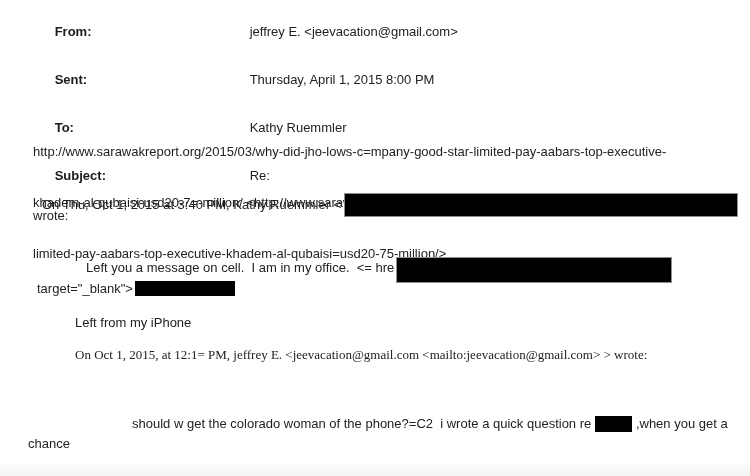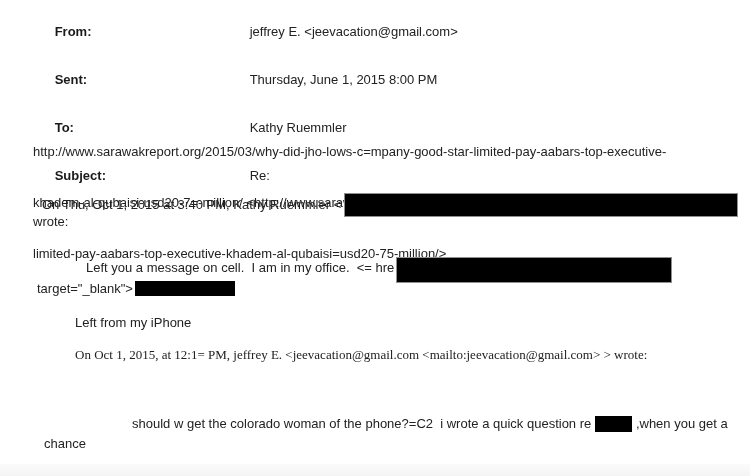--- a/index.html
+++ b/index.html
@@ -56,57 +56,57 @@
 </head>
 <body>
 
 <div class="page">
 
   <div class="header-block">
     <div class="hdr-row">
       <span class="hdr-label">From:</span><span>jeffrey E. &lt;jeevacation@gmail.com&gt;</span>
     </div>
     <div class="hdr-row">
-      <span class="hdr-label">Sent:</span><span>Thursday, June 1, 2015 8:00 PM</span>
+      <span class="hdr-label">Sent:</span><span>Thursday, April 1, 2015 8:00 PM</span>
     </div>
     <div class="hdr-row">
       <span class="hdr-label">To:</span><span>Kathy Ruemmler</span>
     </div>
     <div class="hdr-row">
       <span class="hdr-label">Subject:</span><span>Re:</span>
     </div>
   </div>
 
   <div class="url-block">
     <div>http://www.sarawakreport.org/2015/03/why-did-jho-lows-c=mpany-good-star-limited-pay-aabars-top-executive-</div>
     <div>khadem-al-qubaisi-usd20-7=-million/ &lt;http://www.sarawakreport.org/2015/03/why-did-jh=-lows-company-good-star-</div>
     <div>limited-pay-aabars-top-executive-khadem-al-qubaisi=usd20-75-million/&gt;</div>
   </div>
 
   <div class="flexline" style="left:33px; top:197px;">
     <span>On Thu, Oct 1, 2015 at 3:40 PM, Kathy Ruemmler &lt;</span>
     <span class="redaction bordered bar-1"></span>
   </div>
-  <div class="line" style="left:33px; top:214px;">wrote:</div>
+  <div class="line" style="left:33px; top:208px;">wrote:</div>
 
   <div class="flexline" style="left:77px; top:260px;">
     <span>Left you a message on cell.  I am in my office.  &lt;= hre</span>
     <span class="redaction bordered bar-2"></span>
   </div>
   <div class="flexline" style="left:28px; top:281px;">
     <span>target="_blank"&gt;</span>
     <span class="redaction bar-3"></span>
   </div>
 
   <div class="line" style="left:75px; top:315px;">Left from my iPhone</div>
 
   <div class="line" style="left:75px; top:347px;font-family:Liberation Serif, serif;">On Oct 1, 2015, at 12:1= PM, jeffrey E. &lt;jeevacation@gmail.com &lt;mailto:jeevacation@gmail.com&gt; &gt; wrote:</div>
 
   <div class="flexline" style="left:123px; top:416px;">
     <span>should w get the colorado woman of the phone?=C2  i wrote a quick question re</span>
     <span class="redaction bar-4"></span>
     <span> ,when you get a</span>
   </div>
-  <div class="line" style="left:44px; top:436px;">chance</div>
+  <div class="line" style="left:28px; top:436px;">chance</div>
 
   <div class="bottom-edge"></div>
 
 </div>
 
 </body></html>

